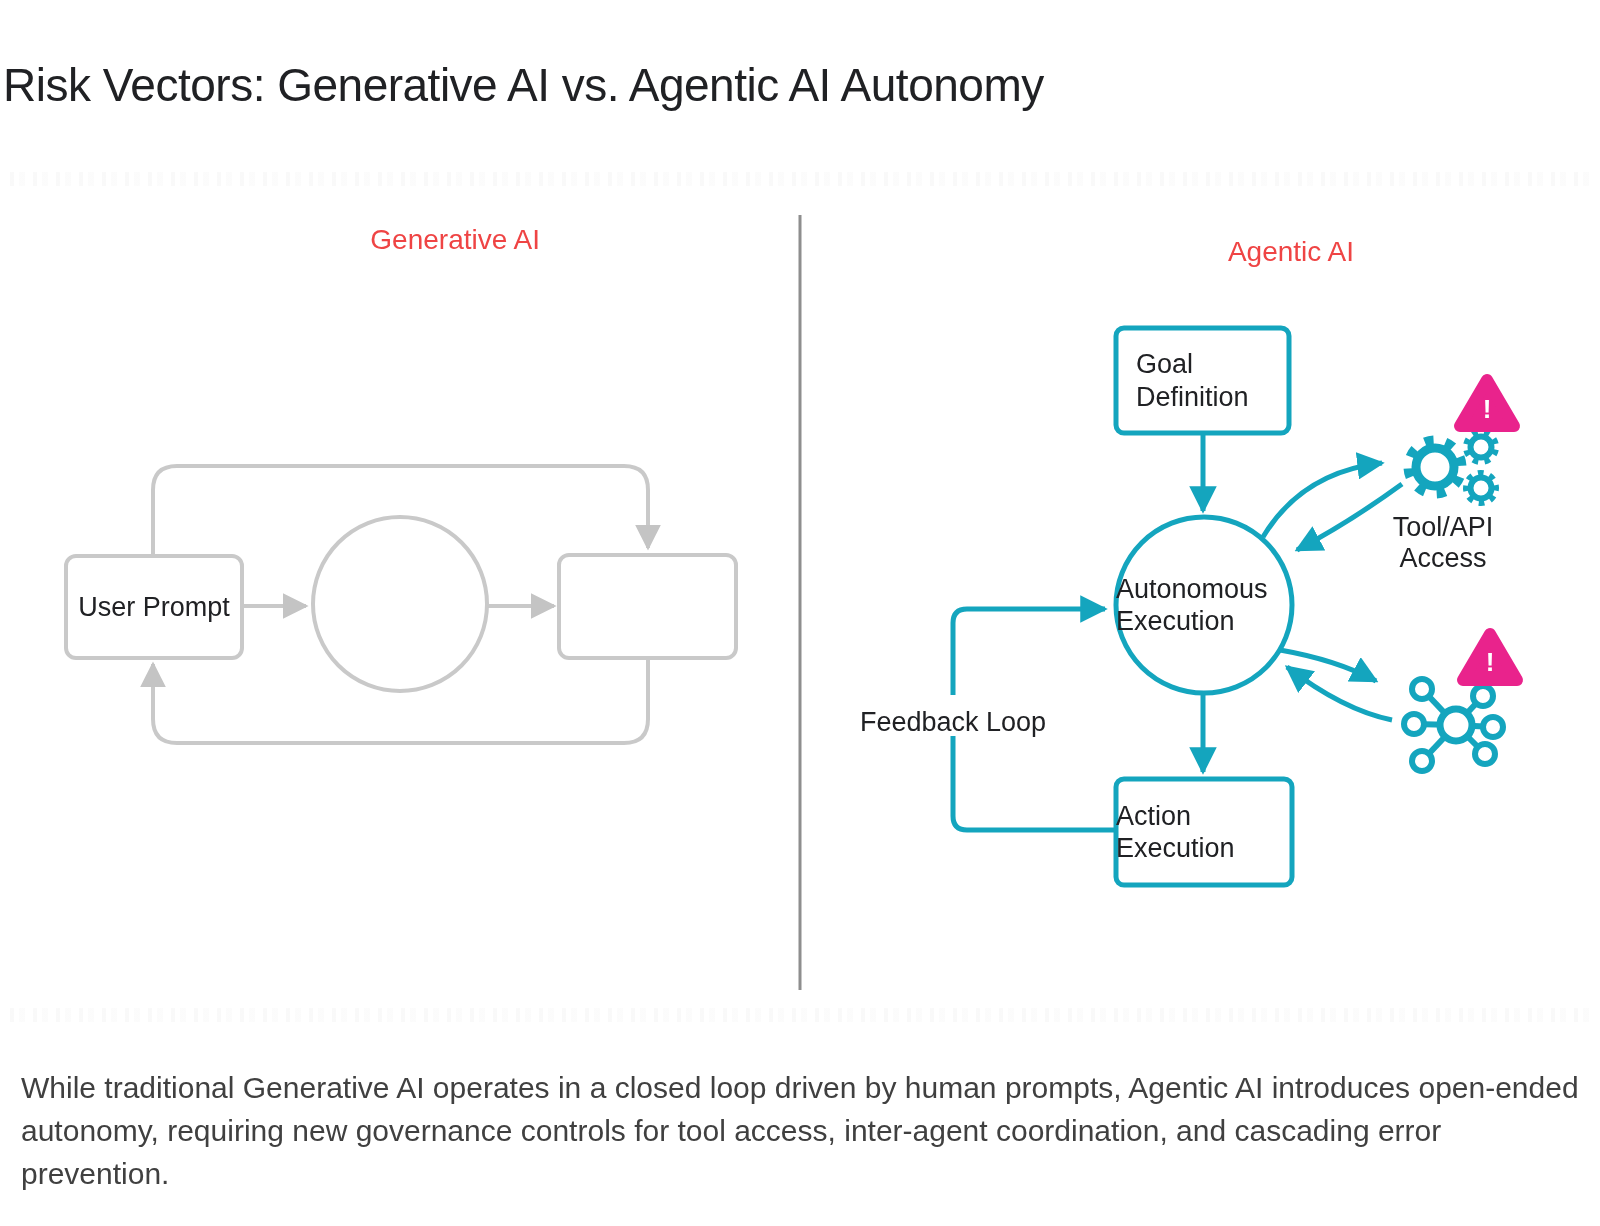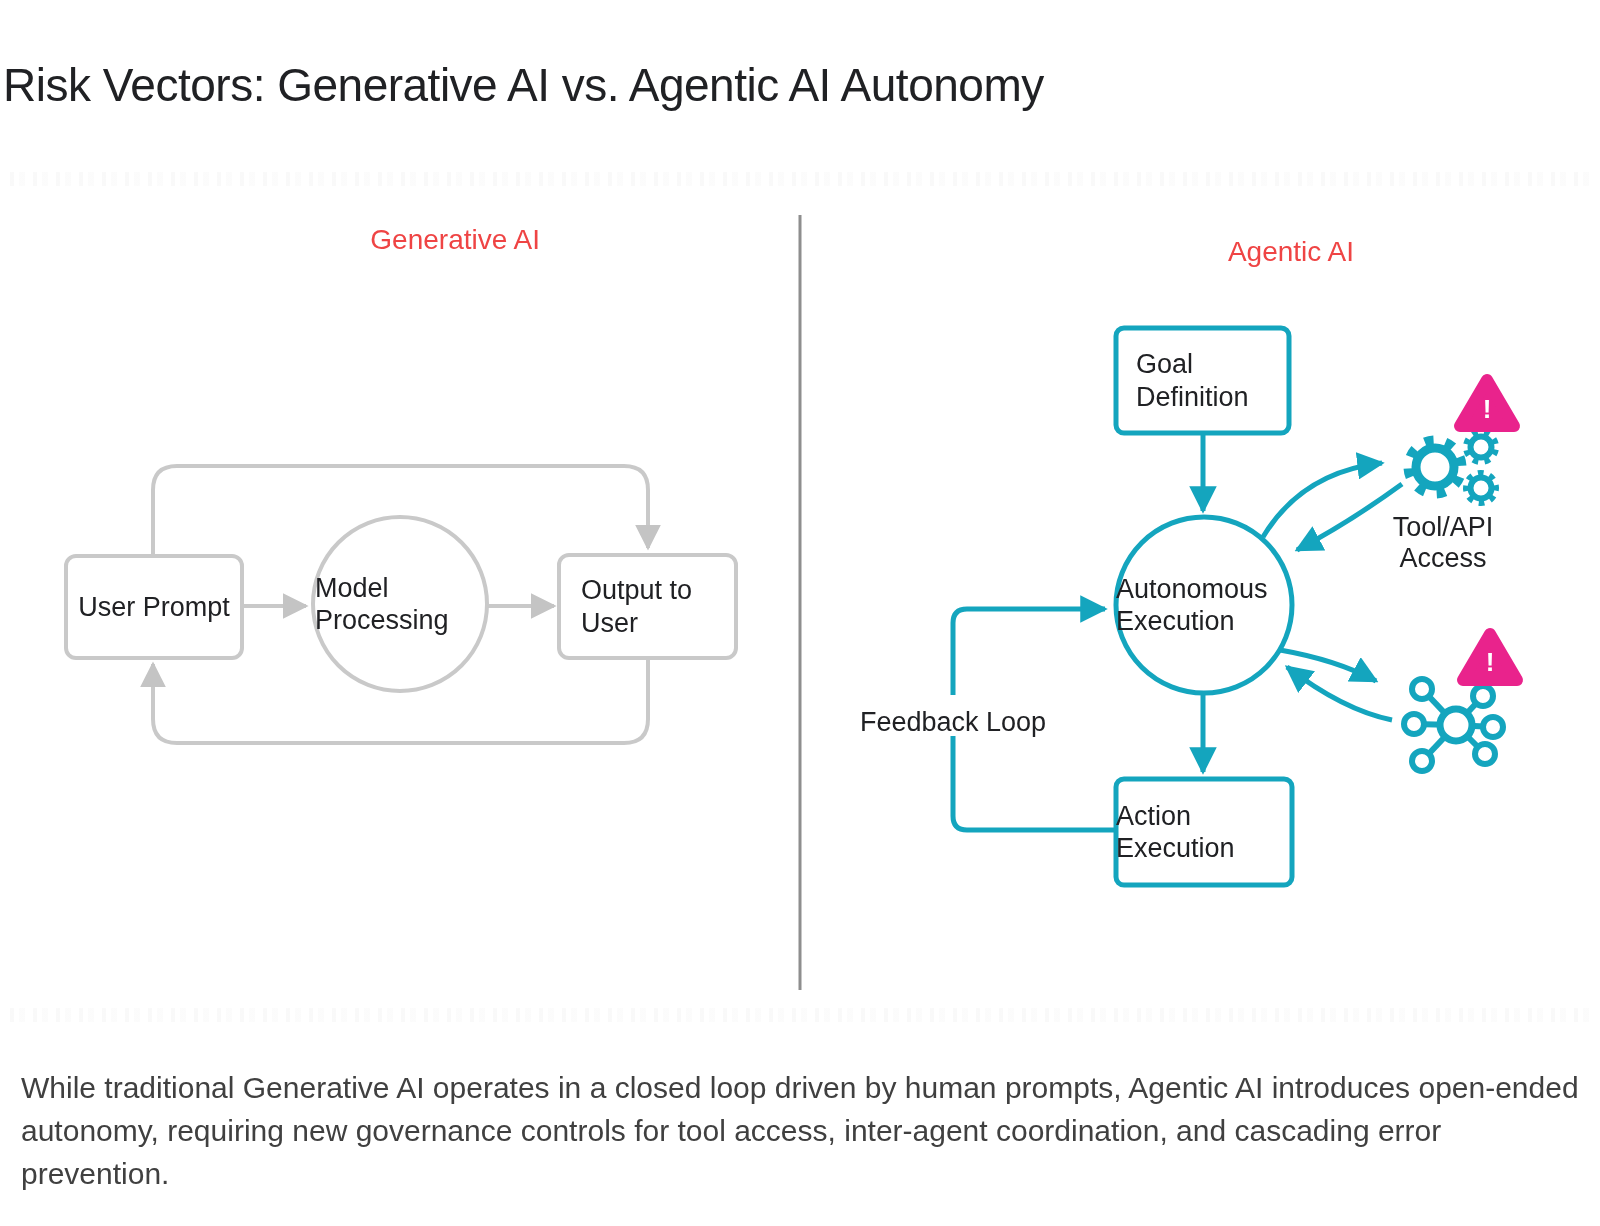--- a/index.html
+++ b/index.html
@@ -120,22 +120,20 @@
     </g>
 
     <path d="M 1477 210 L 1504 256 L 1450 256 Z" fill="#E9238C" stroke="#E9238C" stroke-width="12" stroke-linejoin="round"></path>
     <path d="M 1480 464 L 1507 510 L 1453 510 Z" fill="#E9238C" stroke="#E9238C" stroke-width="12" stroke-linejoin="round"></path>
   </svg>
 
   <div class="abs panel-heading" style="left:230px;top:52px;width:300px;">Generative AI</div>
   <div class="abs panel-heading" style="left:1044px;top:52px;width:300px;margin-top:12px;">Agentic AI</div>
 
   <div class="abs node-label" style="left:56px;top:386px;width:176px;height:102px;">User Prompt</div>
-  <div class="abs node-label" style="left:305px;top:347px;width:170px;height:174px;">Model Processing</div>
-  <div class="abs node-label" style="left:549px;top:385px;width:177px;height:103px;padding:0 22px;box-sizing:border-box;">Output to User</div>
 
   <div class="abs node-label" style="left:1106px;top:158px;width:173px;height:105px;padding:0 20px;box-sizing:border-box;">Goal Definition</div>
   <div class="abs node-label" style="left:1106px;top:347px;width:176px;height:176px;">Autonomous Execution</div>
   <div class="abs node-label" style="left:1106px;top:609px;width:176px;height:106px;">Action Execution</div>
   <div class="abs node-label" style="left:818px;top:532px;width:250px;height:40px;">Feedback Loop</div>
 
   <div class="abs icon-label" style="left:1353px;top:342px;width:160px;">Tool/API Access</div>
 
   <div class="abs warning-mark" style="left:1462px;top:224px;width:30px;height:30px;">!</div>
   <div class="abs warning-mark" style="left:1465px;top:477px;width:30px;height:30px;">!</div>

